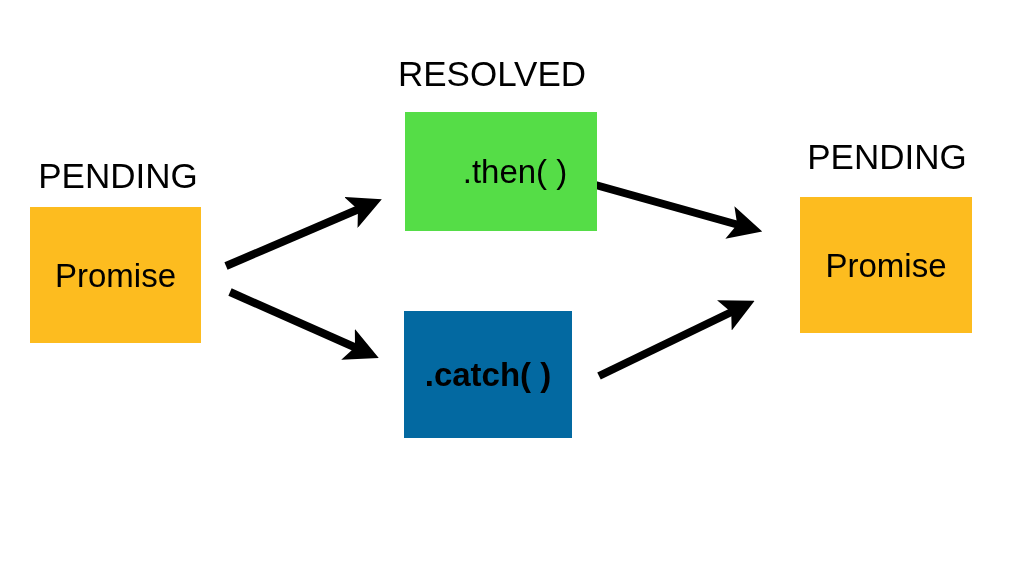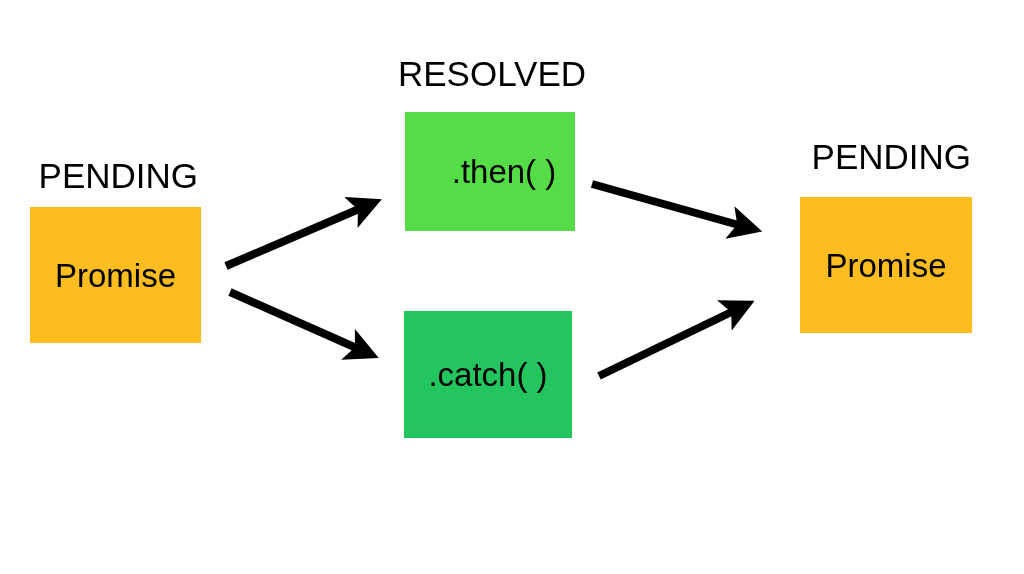--- a/index.html
+++ b/index.html
@@ -33,34 +33,34 @@
     user-select: none;
   }
   .state-label {
     position: absolute;
     color: #000000;
     font-family: "Liberation Sans", sans-serif;
     font-size: 35px;
     font-weight: 400;
     line-height: 1;
     white-space: nowrap;
-    text-align: right;
+    text-align: center;
     user-select: none;
   }
   #arrow-layer {
     position: absolute;
     left: 0;
     top: 0;
     width: 1024px;
     height: 574px;
     pointer-events: none;
   }
   
   #node-promise-pending  { left: 30px;  top: 207px; width: 171px; height: 136px; }
-  #node-then             { left: 405px; top: 112px; width: 170px; height: 119px; padding-left: 28px; }
+  #node-then             { left: 405px; top: 112px; width: 192px; height: 119px; padding-left: 28px; }
   #node-catch            { left: 404px; top: 311px; width: 168px; height: 127px; }
   #node-promise-returned { left: 800px; top: 197px; width: 172px; height: 136px; }
   
   #label-pending-left    { left: 38px;  top: 158px; width: 160px; }
   #label-resolved        { left: 398px; top: 56px;  width: 184px; }
   #label-rejected        { left: 398px; top: 466px; width: 184px; }
   #label-pending-right   { left: 803px; top: 139px; width: 168px; }
 </style>
 </head>
 <body>
@@ -83,17 +83,17 @@
 
   <div class="state-label" id="label-resolved">RESOLVED</div>
 
 
   <div class="state-label" id="label-pending-right">PENDING</div>
 
   <div class="node" id="node-promise-pending" style="background-color: rgb(253, 188, 31);">Promise</div>
 
   <div class="node" id="node-then" style="background-color: rgb(85, 221, 71);">.then( )</div>
 
-  <div class="node" id="node-catch" style="background-color: #22c55e;">.catch( )</div>
+  <div class="node" id="node-catch" style="background-color: #0369a1; font-weight: bold;">.catch( )</div>
 
   <div class="node" id="node-promise-returned" style="background-color: rgb(253, 188, 31);">Promise</div>
 
 </div>
 
 </body></html>

